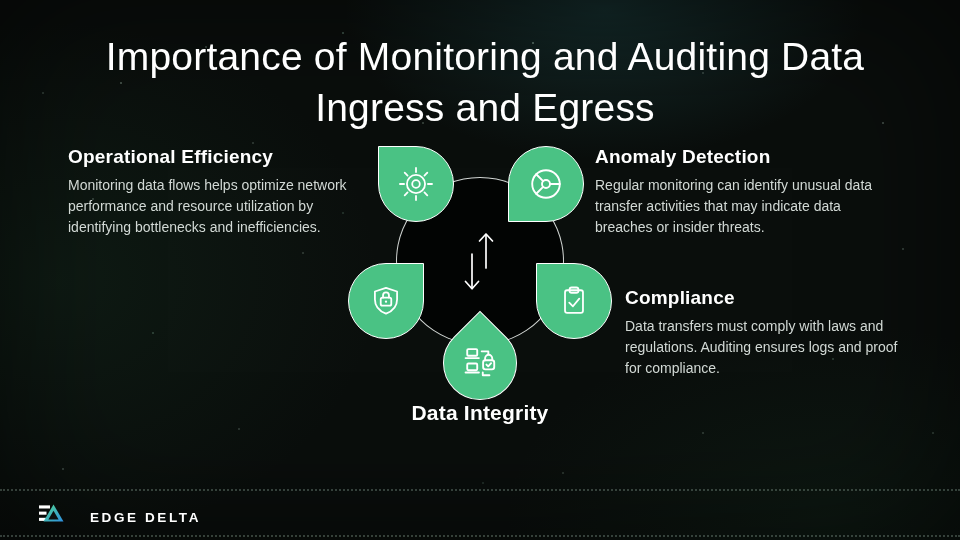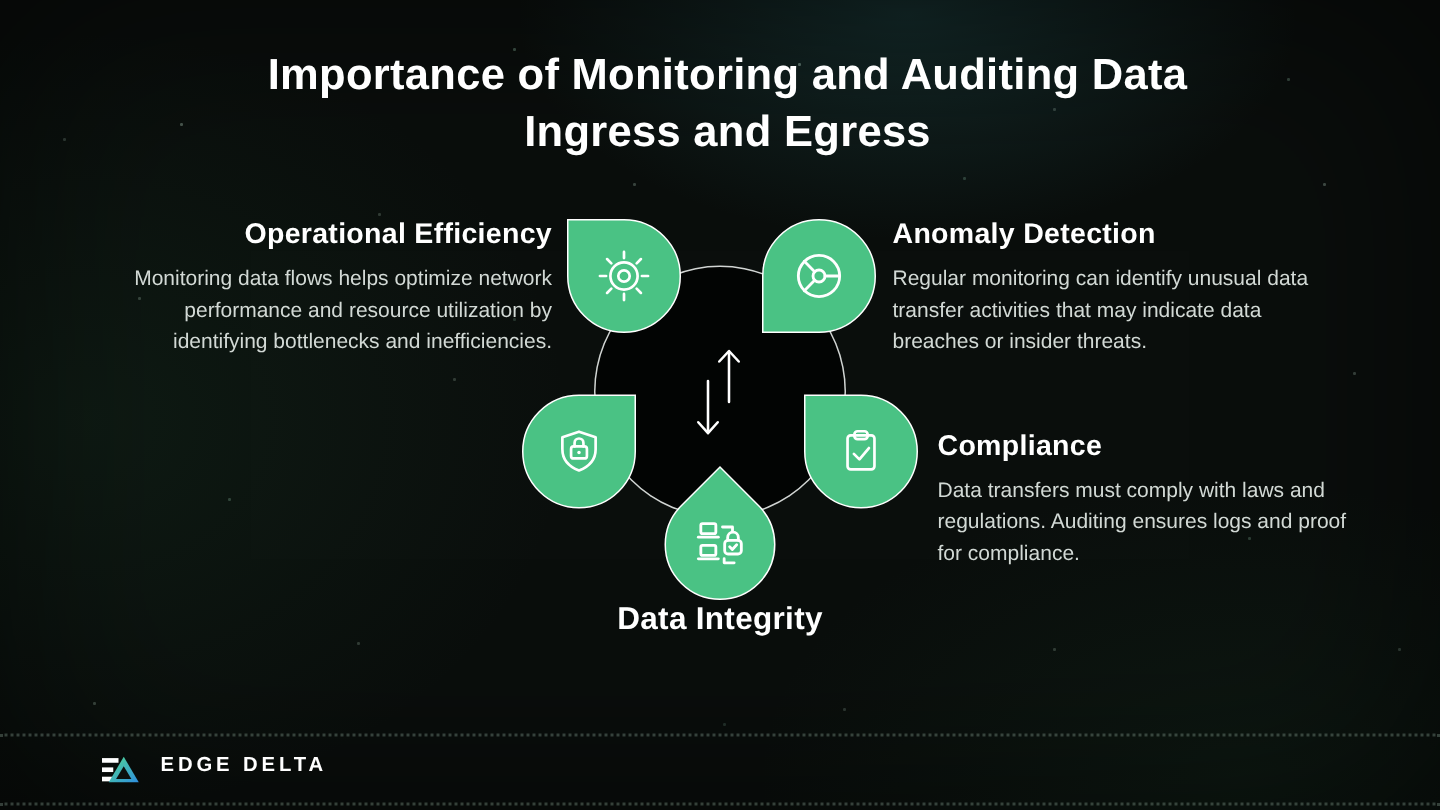--- a/index.html
+++ b/index.html
@@ -25,26 +25,26 @@
       532px 42px rgba(220,255,235,.30), 702px 72px rgba(220,255,235,.18), 858px 52px rgba(180,240,210,.22),
       92px 198px rgba(220,255,235,.20), 152px 332px rgba(180,240,210,.22), 238px 428px rgba(220,255,235,.18),
       62px 468px rgba(220,255,235,.20), 422px 122px rgba(220,255,235,.22), 642px 118px rgba(180,240,210,.20),
       762px 182px rgba(220,255,235,.22), 902px 248px rgba(220,255,235,.20), 832px 358px rgba(180,240,210,.20),
       702px 432px rgba(220,255,235,.18), 562px 472px rgba(220,255,235,.16), 302px 252px rgba(220,255,235,.18),
       882px 122px rgba(220,255,235,.24), 342px 212px rgba(180,240,210,.16), 252px 142px rgba(220,255,235,.18),
       932px 432px rgba(220,255,235,.16), 42px 92px rgba(220,255,235,.16), 482px 482px rgba(180,240,210,.14);
   }
 
   .title { position:absolute; top:31px; left:10px; right:0; text-align:center;
-    font-size:29px; font-weight:700; line-height:1.32; letter-spacing:.2px; color:#fff; }
+    font-size:39px; font-weight:400; line-height:1.32; letter-spacing:.2px; color:#fff; }
 
   .sec { position:absolute; }
   .sec h2 { font-size:19px; font-weight:700; color:#fff; margin-bottom:7px; letter-spacing:.2px; }
   .sec p  { font-size:14px; line-height:1.5; color:#d2d9d5; }
-  .sec-tl { top:146px; right:592px; width:300px; text-align:right; }
+  .sec-tl { top:146px; right:592px; width:300px; text-align:left; }
   .sec-tr { top:146px; left:595px;  width:305px; text-align:left; }
   .sec-ml { top:287px; right:632px; width:278px; text-align:right; }
   .sec-mr { top:287px; left:625px;  width:292px; text-align:left; }
   .sec-b  { top:401px; left:245px;  width:470px; text-align:center; }
   .sec-b h2 { font-size:21px; margin-bottom:9px; }
   .sec-b p  { width:430px; margin:0 auto; }
 
   
   .big-circle { position:absolute; left:396px; top:177px; width:168px; height:168px;
     border-radius:50%; background:#020403; border:1.4px solid rgba(238,243,240,0.88); }
@@ -57,21 +57,21 @@
   .d-an { left:508px; top:146px; border-radius:50% 50% 50% 0; }
   .d-se { left:348px; top:263px; border-radius:50% 0 50% 50%; }
   .d-co { left:536px; top:263px; border-radius:0 50% 50% 50%; }
   .d-di { left:443px; top:326px; width:74px; height:74px; border-radius:0 50% 50% 50%;
           transform:rotate(45deg); }
   .d-di svg { transform:rotate(-45deg); }
 
   
   .rule { position:absolute; left:0; right:0; border-top:2px dotted rgba(130,152,140,0.38); }
   .rule-top { top:489px; } .rule-bottom { top:535px; }
-  .brand { position:absolute; left:68px; top:502px; display:flex; align-items:flex-start; gap:14px; }
+  .brand { position:absolute; left:39px; top:502px; display:flex; align-items:flex-end; gap:26px; }
   .brand-name { font-size:13.5px; font-weight:700; letter-spacing:2.6px; color:#fff; }
 
   .icon-stroke { stroke:#fff; fill:none; stroke-width:1.7; stroke-linecap:round; stroke-linejoin:round; }
 </style>
 </head>
 <body>
 
 <div class="slide">
   <div class="stars"></div>
 

